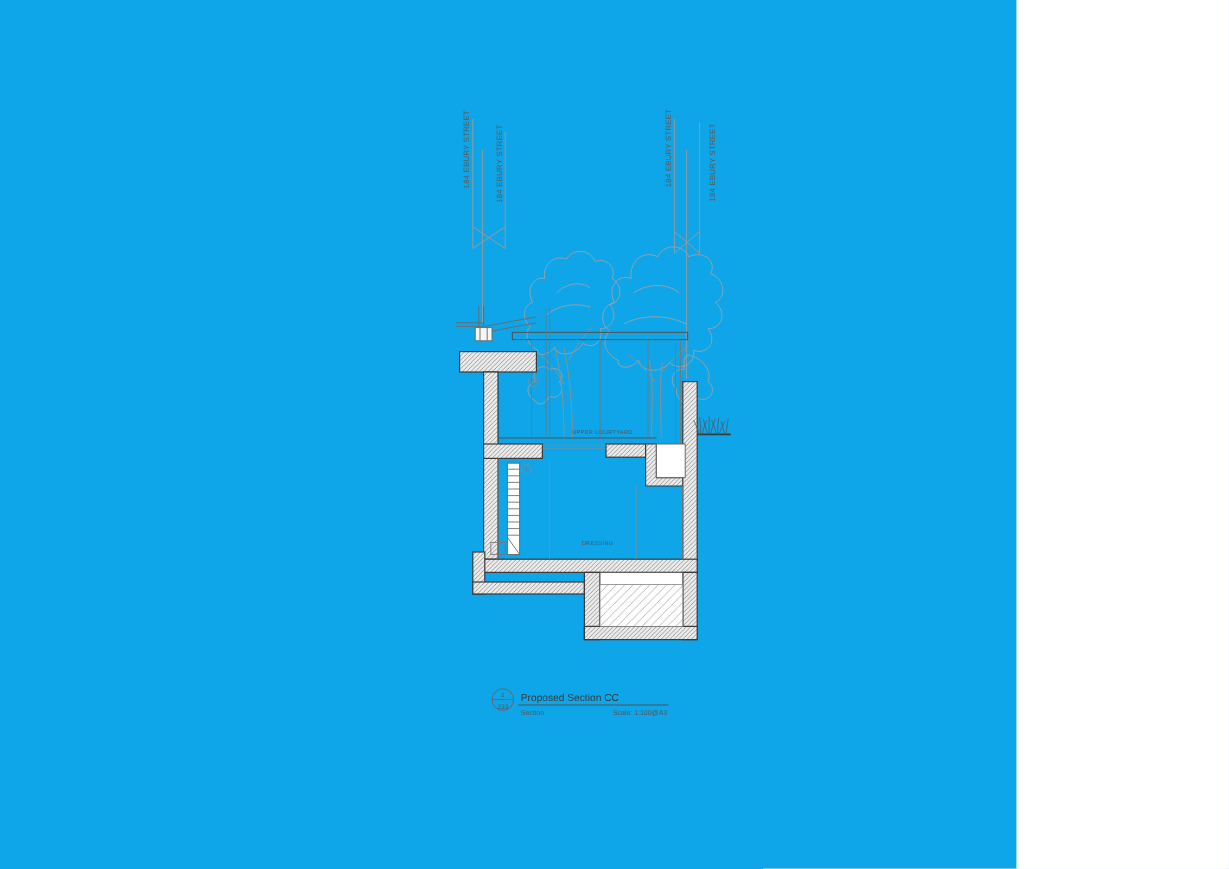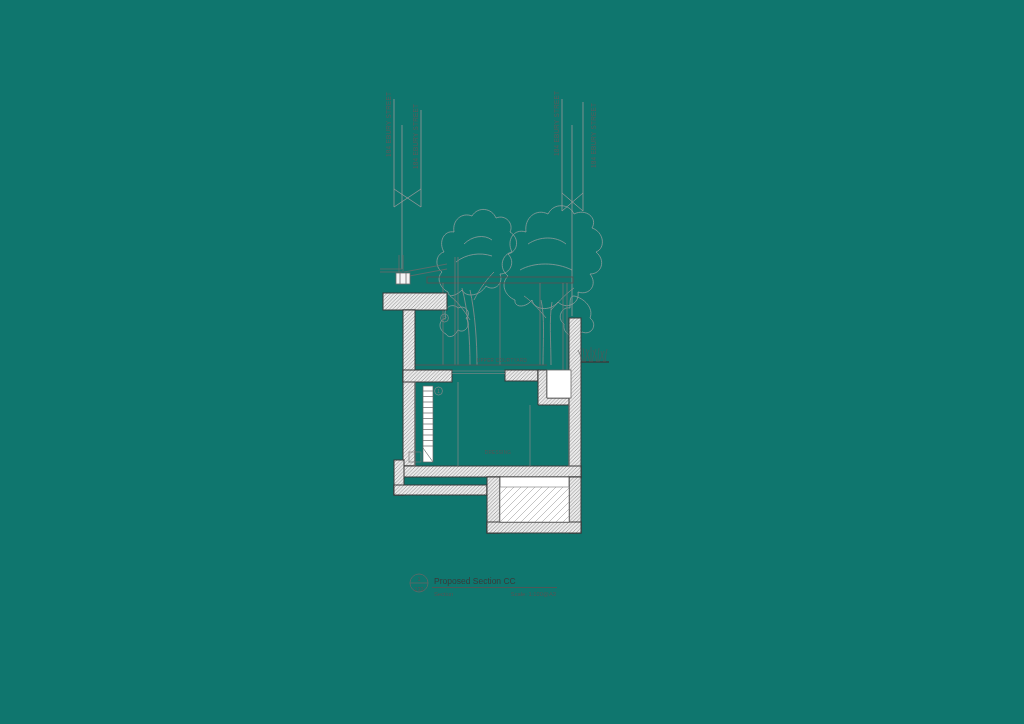--- a/index.html
+++ b/index.html
@@ -1,17 +1,17 @@
 <!DOCTYPE html>
 <html><head>
 <meta charset="utf-8">
 <style>
   html,body{margin:0;padding:0;background:#fff;}
   .sheet{
-    position:relative;width:1024px;height:724px;background:#0f766e;overflow:hidden;
+    position:relative;width:847px;height:724px;background:#0ea5e9;overflow:hidden;
     font-family:"Liberation Sans", sans-serif;
   }
   svg{position:absolute;left:0;top:0;}
   svg text{font-family:"Liberation Sans", sans-serif;fill:#4a4a4a;}
   .grid-label{font-size:6.4px;letter-spacing:.25px;fill:#5a5a5a;}
   .room-label{font-size:4.6px;letter-spacing:.3px;fill:#555;}
   .bubble-num{font-size:4.5px;fill:#777;}
   .tb-title{font-size:8.5px;fill:#3a3a3a;}
   .tb-small{font-size:5.8px;fill:#555;}
   .tb-num{font-size:5.6px;fill:#555;}

